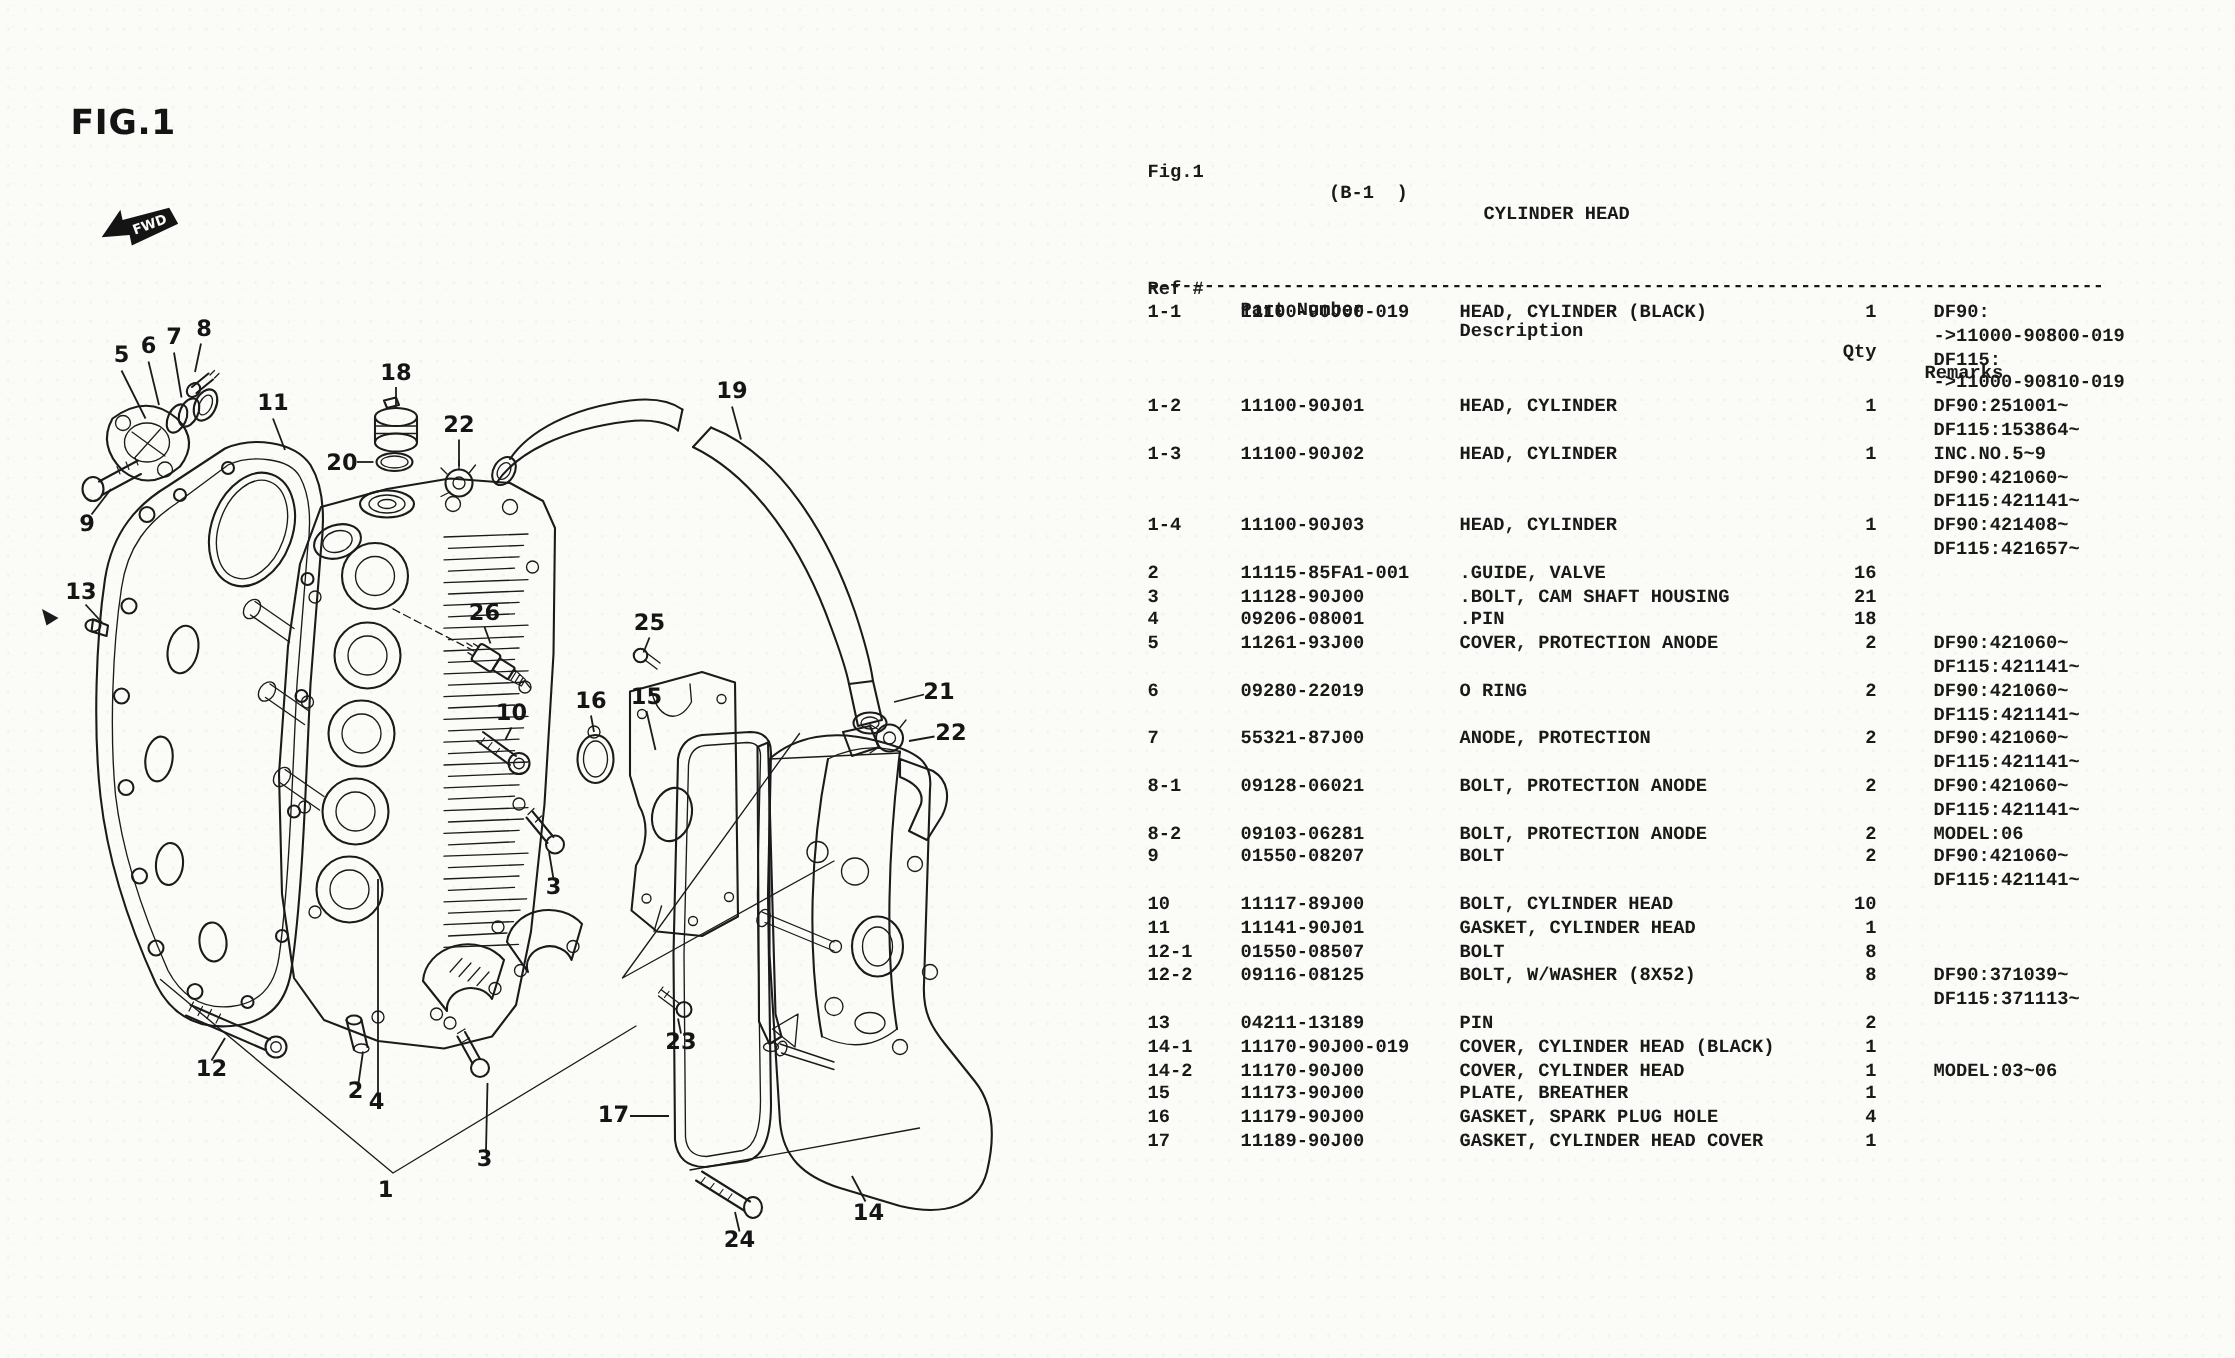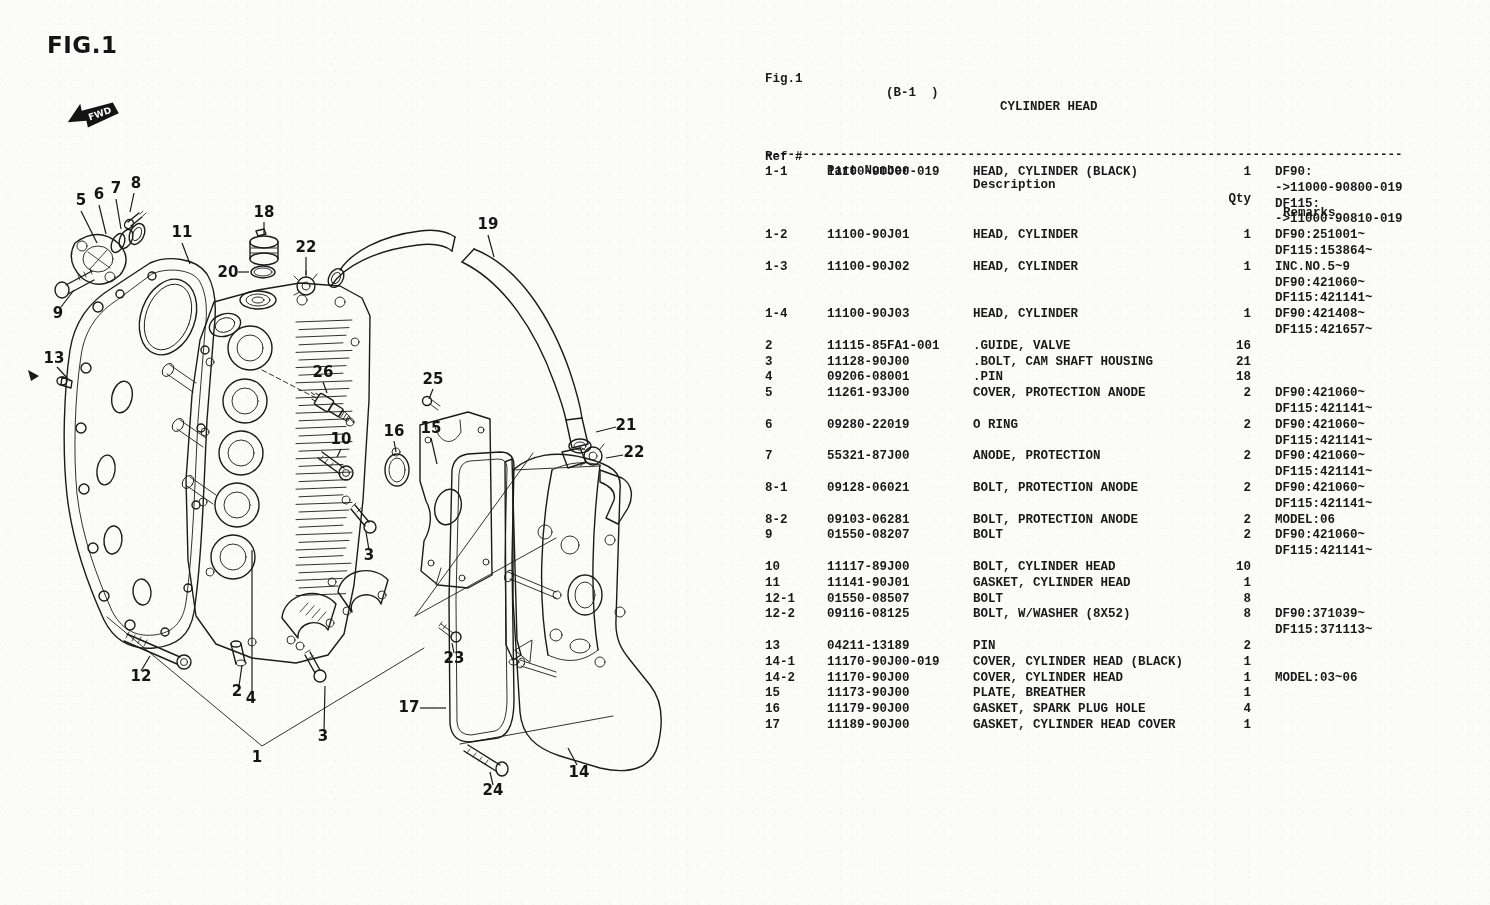--- a/index.html
+++ b/index.html
@@ -4,47 +4,47 @@
 <style>
   html,body{margin:0;padding:0;}
   body{
     width:1490px;height:905px;position:relative;overflow:hidden;
     background-color:#fbfbf8;
     background-image:radial-gradient(rgba(60,60,55,0.045) 1px, transparent 1px),
                      radial-gradient(rgba(60,60,55,0.03) 1px, transparent 1px);
     background-size:11px 13px,17px 7px;
     font-family:"Liberation Sans",sans-serif;color:#161616;
   }
-  .page{position:absolute;inset:0;}
+  .page{position:absolute;inset:0;margin-top:36px;}
   svg.diagram{position:absolute;left:0;top:0;}
   svg .ln{fill:none;stroke:#1b1b1b;stroke-width:1.4;stroke-linecap:round;stroke-linejoin:round;}
   svg .thin{stroke-width:0.9;}
   svg .fine{stroke-width:0.8;}
   .listing{
     position:absolute;left:765px;top:0;width:700px;height:905px;
     font-family:"Liberation Mono",monospace;font-weight:700;font-size:12.5px;
     color:#191919;
   }
   .listing span, .listing div{white-space:pre;}
   .fig-line{position:absolute;top:58px;left:0;width:680px;height:16px;}
   .fig-line .c0{position:absolute;left:0;}
   .fig-line .c1{position:absolute;left:121px;}
-  .fig-line .c2{position:absolute;left:235px;}
+  .fig-line .c2{position:absolute;left:224px;}
   .col-line{position:absolute;top:136px;left:0;width:680px;height:16px;}
   .col-ref{position:absolute;left:0;}
   .col-part{position:absolute;left:62px;}
   .col-desc{position:absolute;left:208px;font-family:Liberation Mono, monospace;}
   .col-qty{position:absolute;left:440px;width:46px;text-align:right;}
   .col-rem{position:absolute;left:518px;text-align:right;}
   .divider{position:absolute;top:148px;left:0;letter-spacing:0;}
   .rows{position:absolute;top:165px;left:0;width:680px;}
   .prow{position:relative;width:680px;}
   .prow span{position:absolute;top:0;line-height:15.8px;}
   .prow .rem div{line-height:15.8px;}
-  .prow .rem{position:absolute;left:510px;top:0;}
+  .prow .rem{position:absolute;left:524px;top:0;}
 </style>
 </head>
 <body>
 
 <div class="page">
 
   <svg class="diagram" width="765" height="905" viewBox="0 0 765 905">
 
     <text x="47" y="53" font-family="DejaVu Sans, sans-serif" font-size="23" font-weight="800" letter-spacing="0.5" fill="#141414">FIG.1</text>
 

